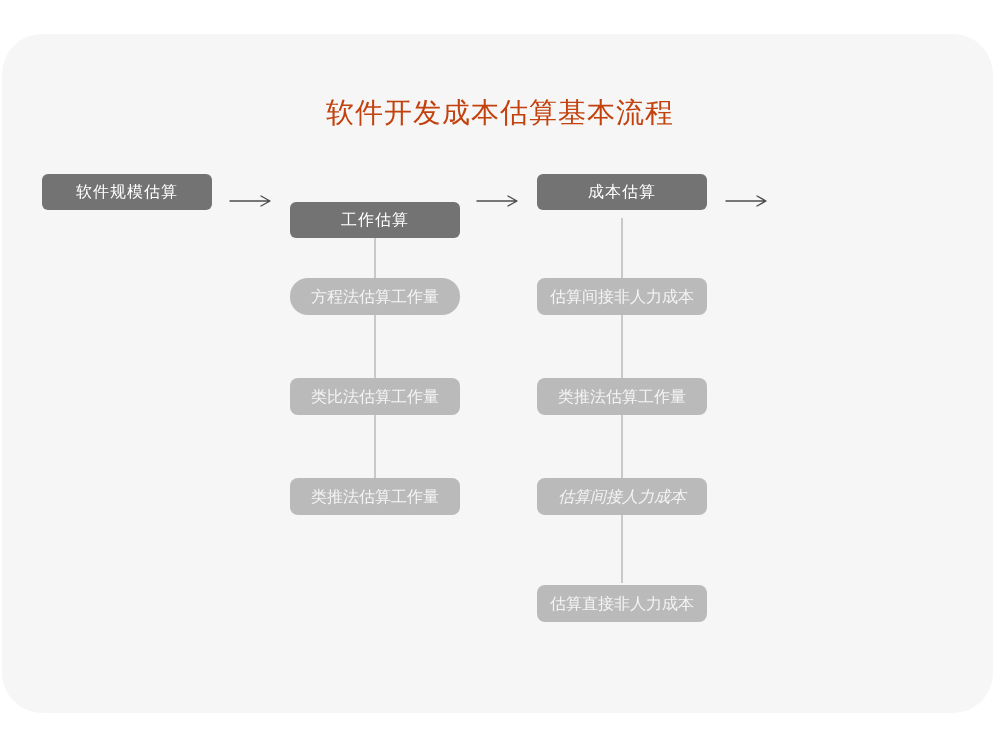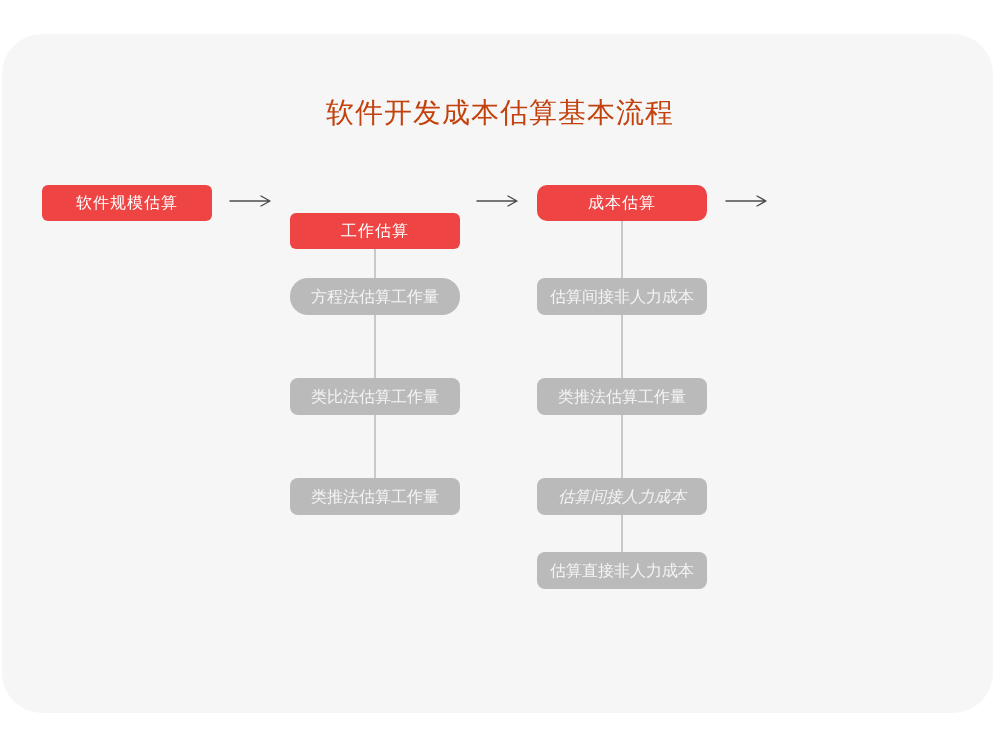--- a/index.html
+++ b/index.html
@@ -11,22 +11,22 @@
   .card {
     position: absolute; left: 2px; top: 34px; width: 991px; height: 679px;
     background: #f6f6f7; border-radius: 40px;
   }
   .title {
     position: absolute; left: 0; top: 94px; width: 1000px;
     text-align: center; font-size: 28px; color: #c2410c;
     letter-spacing: 1px; font-weight: 500;
   }
   .stage {
-    position: absolute; top: 185px; width: 170px; height: 36px;
-    background: #ef4444; border-radius: 6px; color: #ffffff;
+    position: absolute; top: 174px; width: 170px; height: 36px;
+    background: #737373; border-radius: 6px; color: #ffffff;
     font-size: 16px; line-height: 36px; text-align: center;
     letter-spacing: 1px; z-index: 3;
   }
   .sub {
     position: absolute; width: 170px; height: 37px;
     background: #bababa; border-radius: 8px; color: #f4f4f4;
     font-size: 16px; line-height: 37px; text-align: center;
     z-index: 3;
   }
   .vline {
@@ -43,21 +43,21 @@
 <div class="page">
   <div class="card"></div>
 
   <div class="title">软件开发成本估算基本流程</div>
 
   <div class="vline" style="left: 374px; top: 218px; height: 262px;"></div>
   <div class="vline" style="left: 621px; top: 218px; height: 365px;"></div>
 
   <div class="stage" style="left: 42px;">软件规模估算</div>
   <div class="stage" style="left: 290px; margin-top: 28px;">工作估算</div>
-  <div class="stage" style="left: 537px; border-radius: 10px;">成本估算</div>
+  <div class="stage" style="left: 537px;">成本估算</div>
 
   <span class="arrow" style="left: 229px;">
     <svg width="44" height="14" viewBox="0 0 44 14">
       <path d="M1 7 L40 7 M32 2 L41 7 L32 12" fill="none" stroke="#4d4d4d" stroke-width="1.4" stroke-linecap="round" stroke-linejoin="round"></path>
     </svg>
   </span>
   <span class="arrow" style="left: 476px;">
     <svg width="44" height="14" viewBox="0 0 44 14">
       <path d="M1 7 L40 7 M32 2 L41 7 L32 12" fill="none" stroke="#4d4d4d" stroke-width="1.4" stroke-linecap="round" stroke-linejoin="round"></path>
     </svg>
@@ -68,14 +68,14 @@
     </svg>
   </span>
 
   <div class="sub" style="left: 290px; top: 278px; border-radius: 18px;">方程法估算工作量</div>
   <div class="sub" style="left: 290px; top: 378px;">类比法估算工作量</div>
   <div class="sub" style="left: 290px; top: 478px;">类推法估算工作量</div>
 
   <div class="sub" style="left: 537px; top: 278px; text-align: center;">估算间接非人力成本</div>
   <div class="sub" style="left: 537px; top: 378px;">类推法估算工作量</div>
   <div class="sub" style="left: 537px; top: 478px; font-style: italic;">估算间接人力成本</div>
-  <div class="sub" style="left: 537px; top: 552px;">估算直接非人力成本</div>
+  <div class="sub" style="left: 537px; top: 585px;">估算直接非人力成本</div>
 </div>
 
 </body></html>

